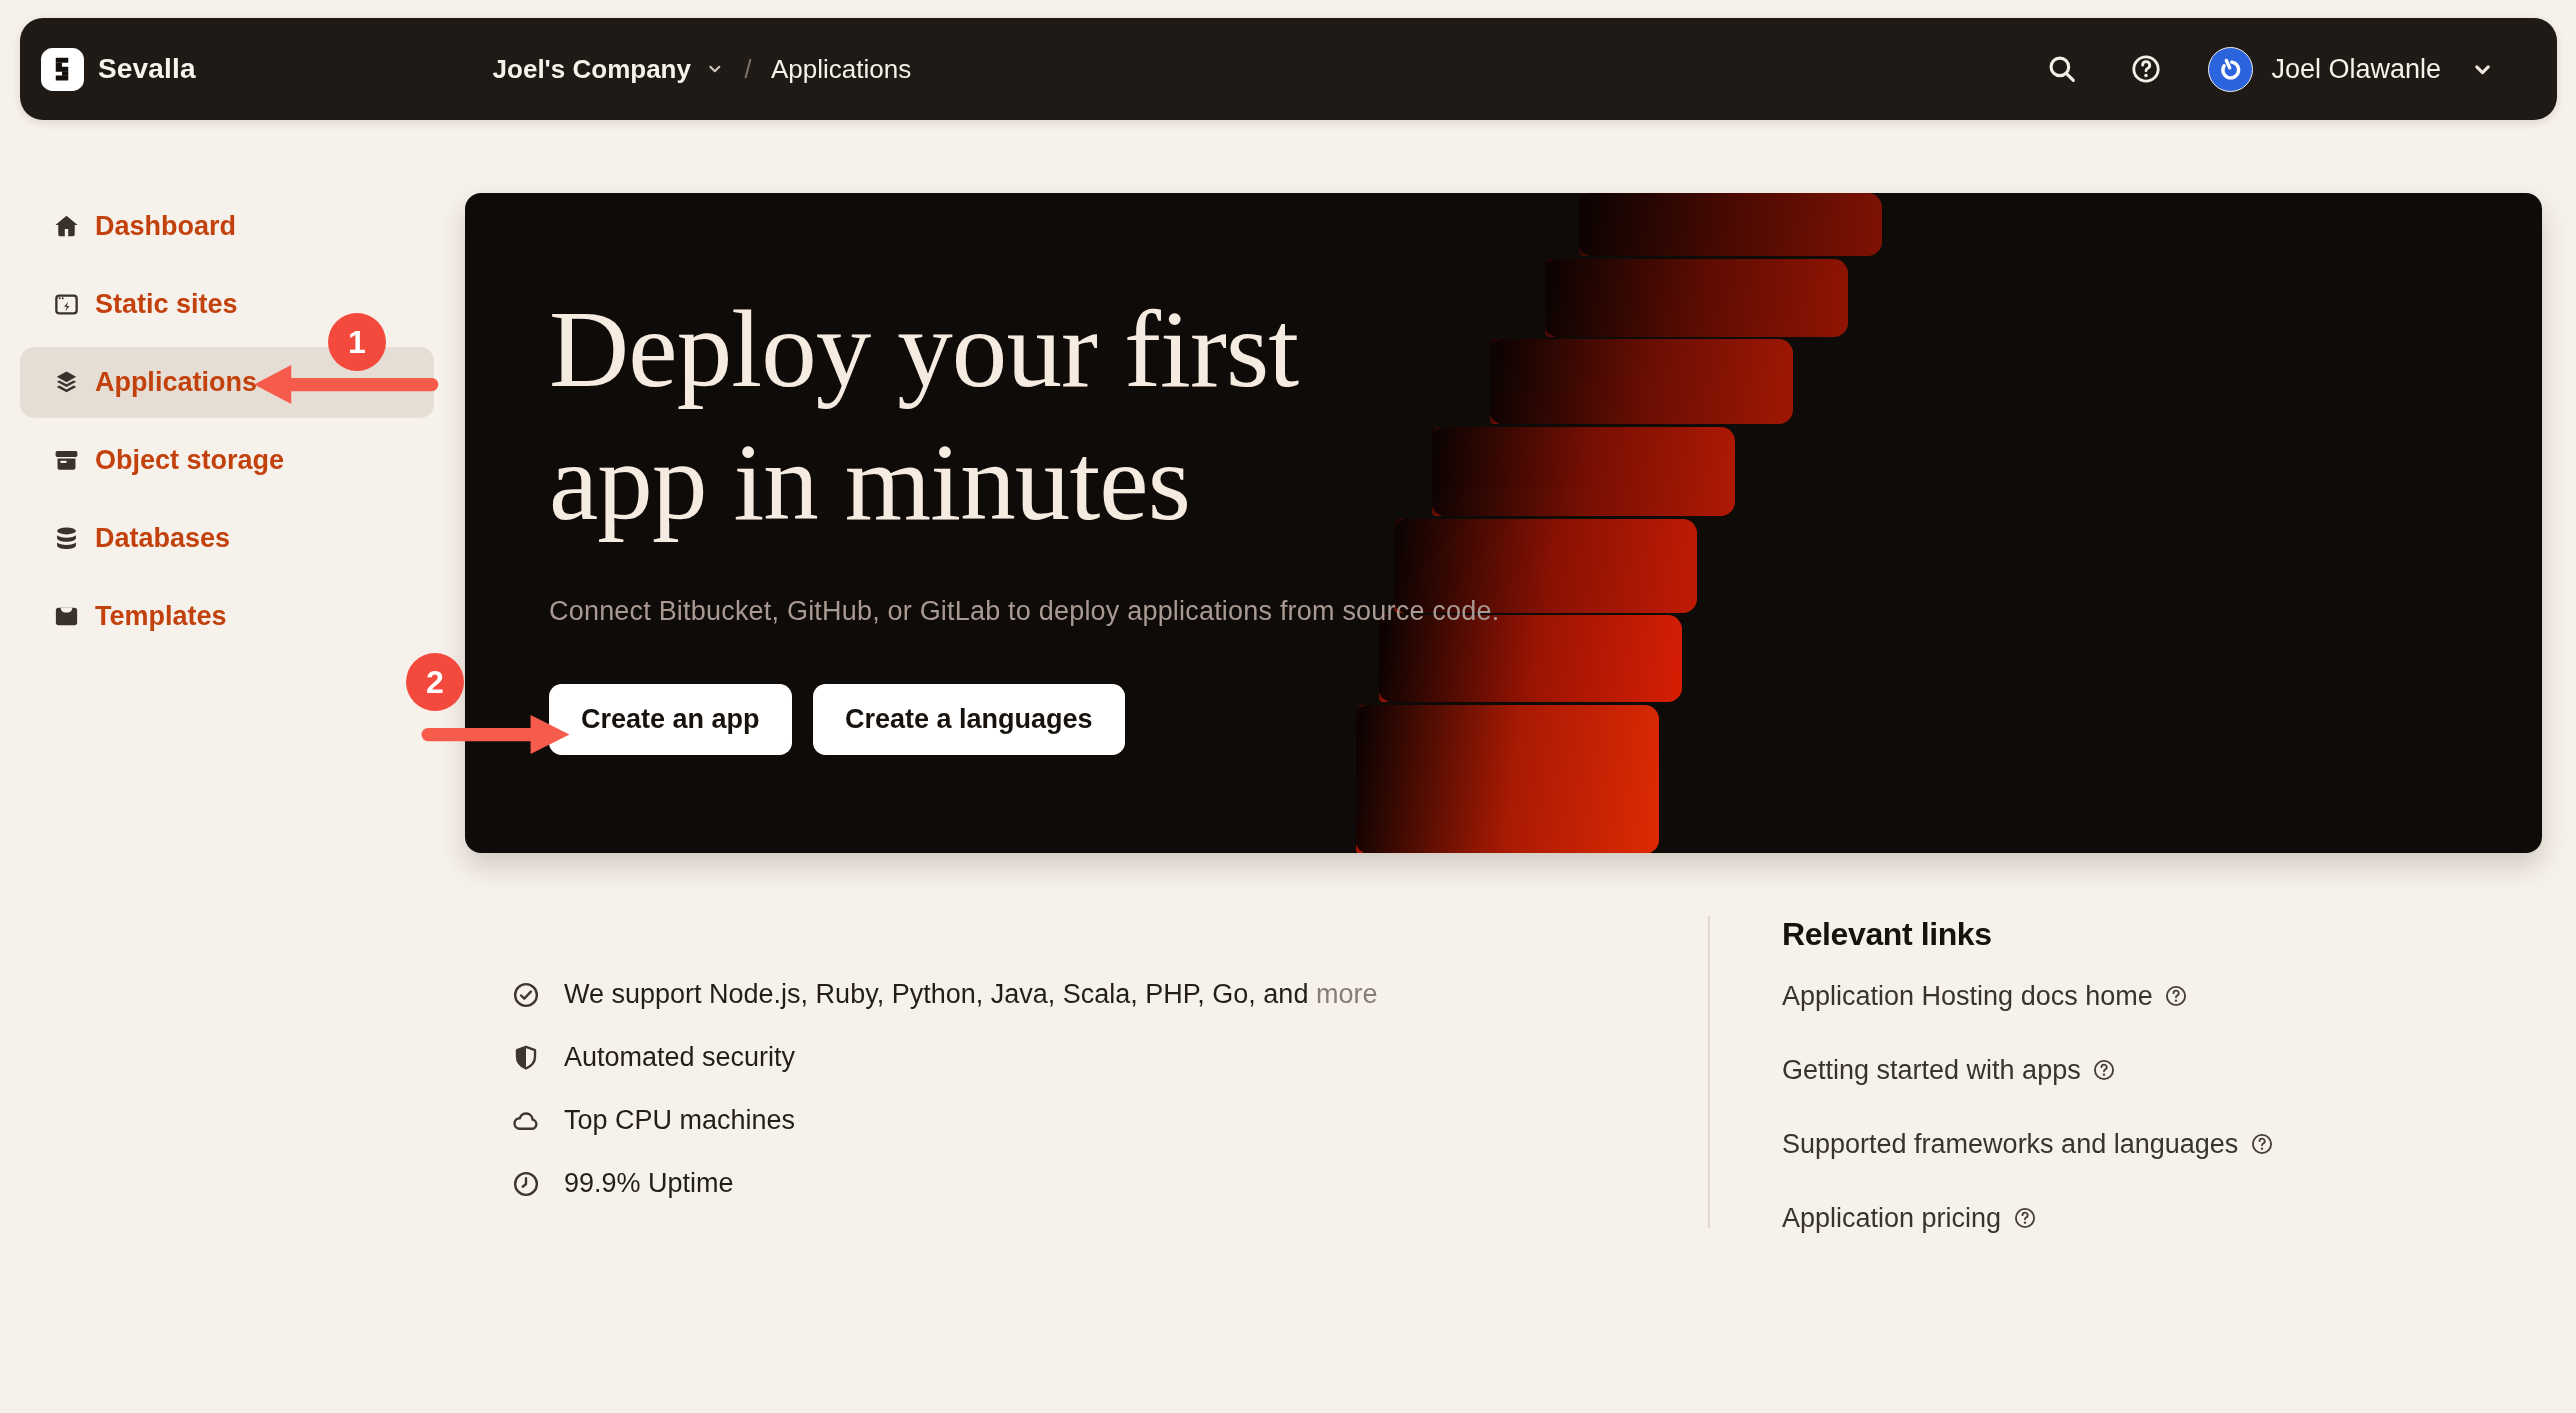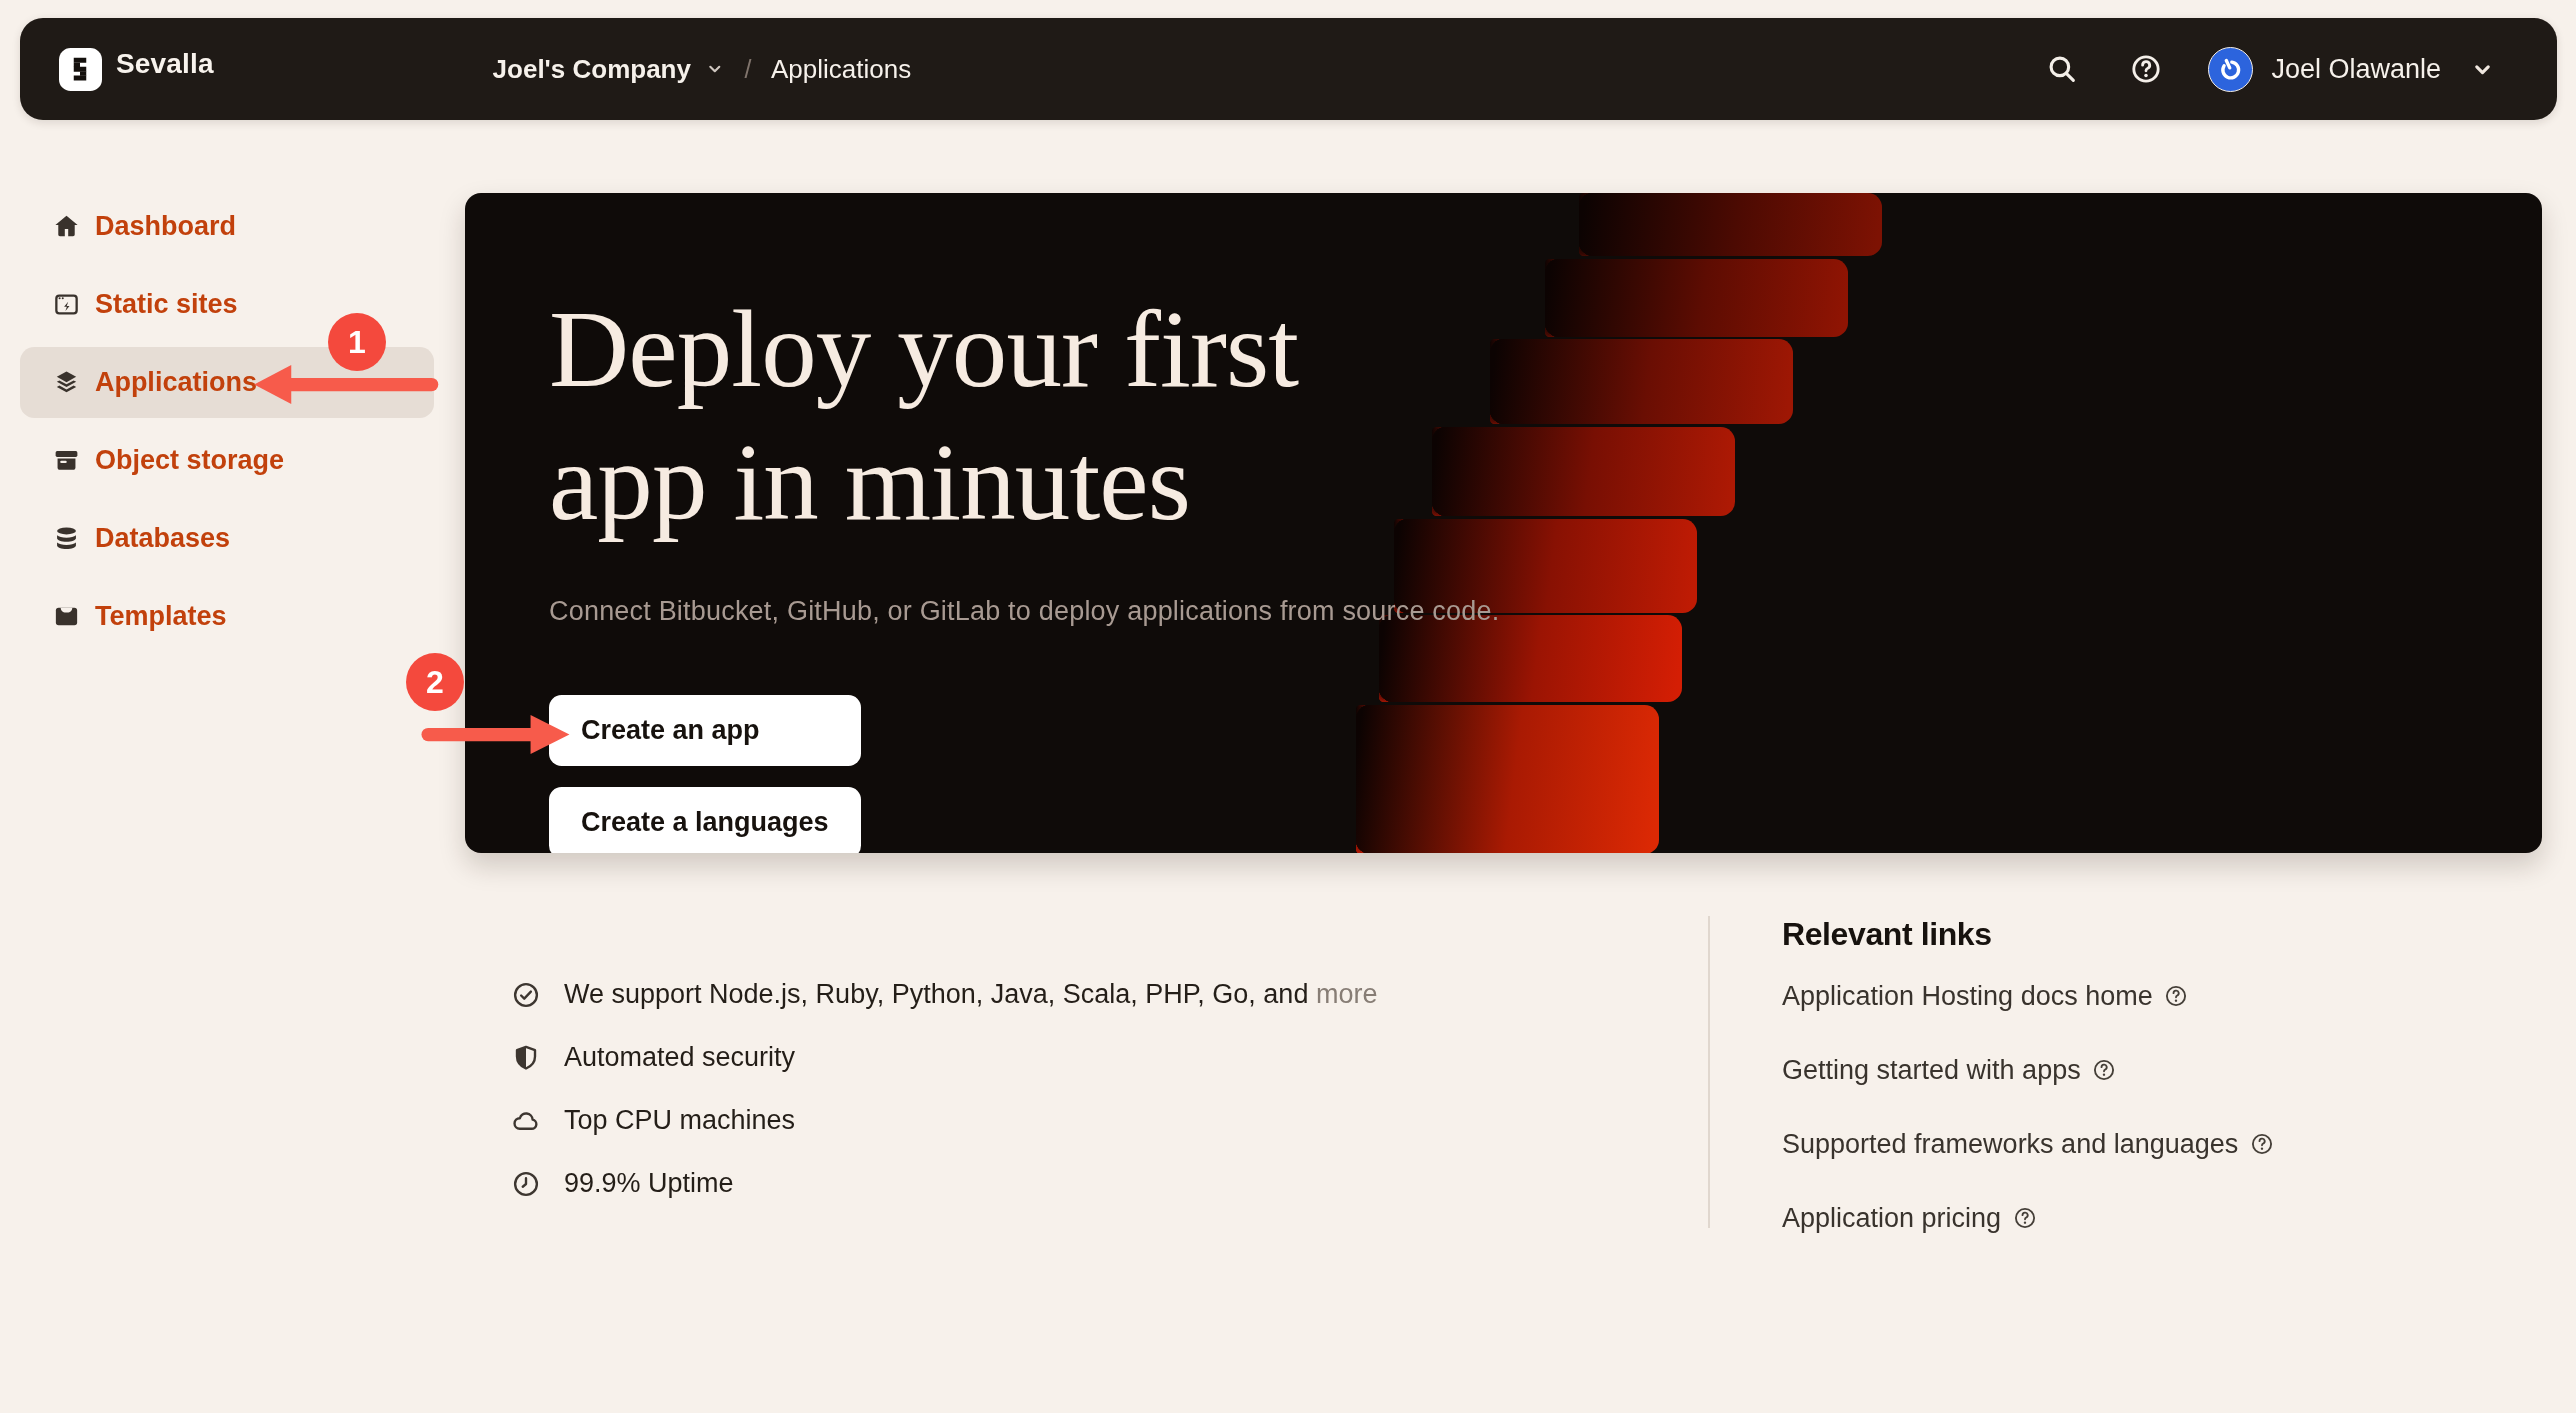--- a/index.html
+++ b/index.html
@@ -12,21 +12,21 @@
   }
 
   
   .navbar {
     position:absolute; left:19.6px; top:18px; width:2537px; height:102px;
     background:#1f1a16; border-radius:23px;
     display:flex; align-items:center;
     box-shadow:0 2.7px 9px rgba(40,25,15,.12);
     z-index:5;
   }
-  .brand-wrap { display:flex; align-items:flex-start; margin-left:39px; }
+  .brand-wrap { display:flex; align-items:center; margin-left:21px; }
   .logo-box {
     width:43px; height:43px; background:#ffffff; border-radius:11.6px;
     display:flex; align-items:center; justify-content:center;
   }
   .brand-name { color:#f8f3ed; font-size:28px; font-weight:700; margin-left:14.3px; letter-spacing:0.2px; }
 
   .breadcrumb {
     position:absolute; left:473px; top:0; height:102px;
     display:flex; align-items:center; gap:14.3px;
   }
@@ -70,21 +70,21 @@
   .hero-art div { position:absolute; }
   .hero-title {
     position:absolute; left:84px; top:89px; z-index:2;
     font-family:"Liberation Serif", serif; font-weight:400;
     font-size:111px; line-height:1.2; color:#f6ebe1; letter-spacing:-0.9px;
   }
   .hero-sub {
     position:absolute; left:84px; top:403px; z-index:2;
     font-size:27px; color:#a89a92; letter-spacing:0.2px;
   }
-  .hero-btns { position:absolute; left:84px; top:502px; z-index:2; display:flex; gap:21.4px;flex-direction:column; }
+  .hero-btns { position:absolute; left:84px; top:491px; z-index:2; display:flex; gap:21.4px; }
   .btn {
     height:71px; padding:0 32px; background:#ffffff; border:none; border-radius:12.5px;
     font-family:"Liberation Sans", sans-serif;
     font-size:27px; font-weight:600; color:#17120e; cursor:pointer;
     display:flex; align-items:center;
   }
 
   
   .features { position:absolute; left:511px; top:941px; display:flex; flex-direction:column; gap:20px; z-index:2;margin-top:32px;}
   .feat-row { display:flex; align-items:center; height:43px; }

